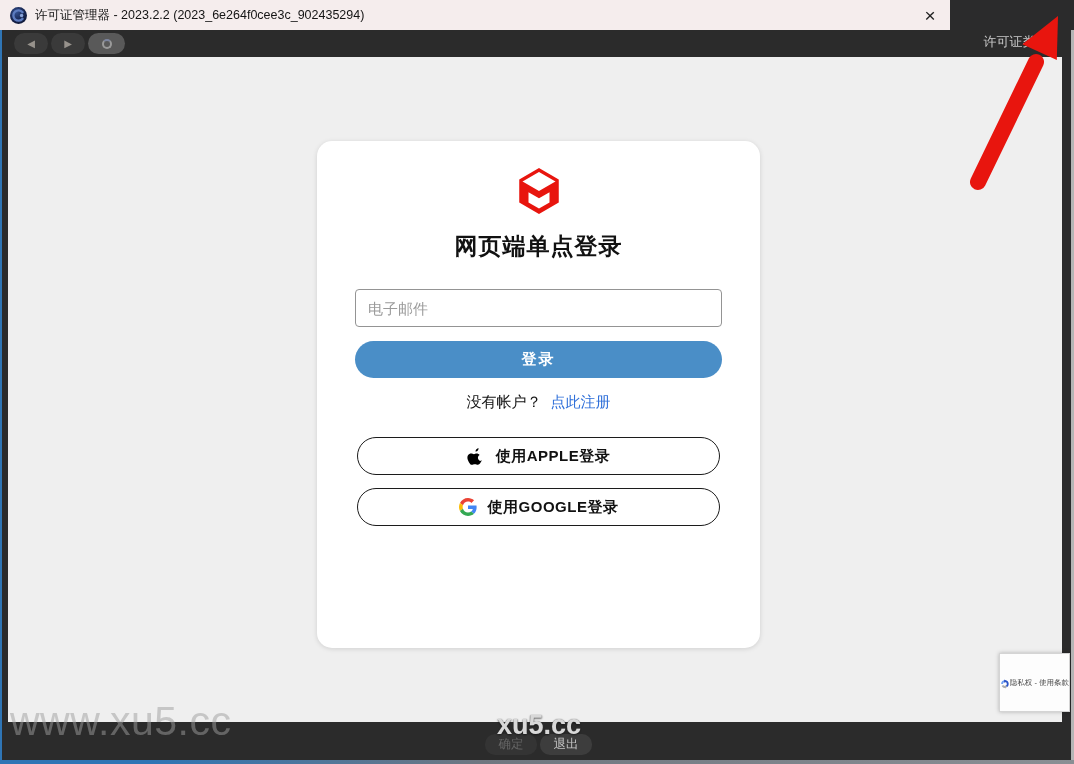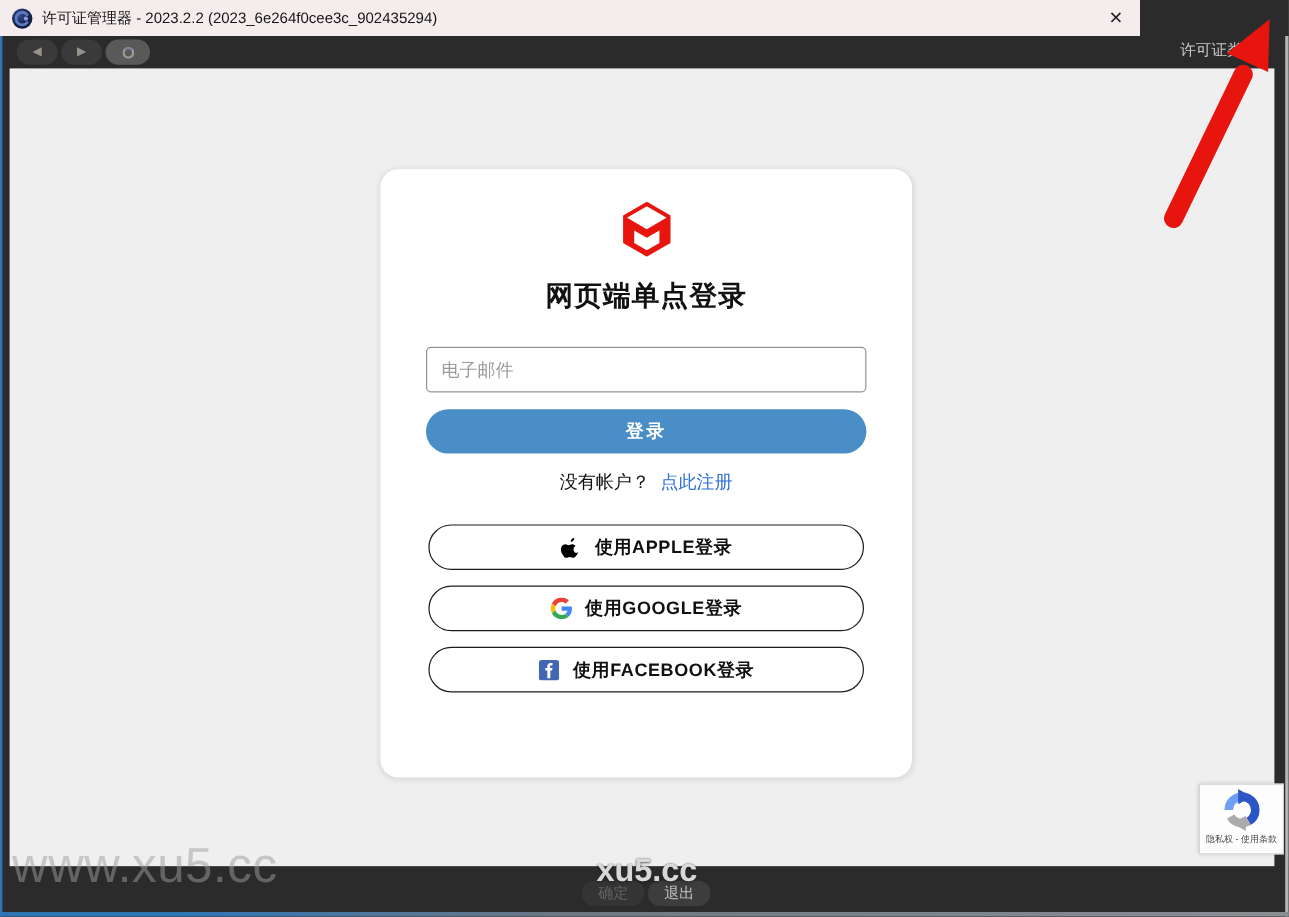--- a/index.html
+++ b/index.html
@@ -90,21 +90,21 @@
   
   .wm-left { position:absolute; left:10px; top:698px; z-index:7;
     font-size:41px; font-weight:normal; letter-spacing:.5px; color:rgba(158,158,158,.5); }
   .wm-center { position:absolute; left:497px; top:710px; z-index:8;
     font-size:27px; font-weight:bold; color:#d8d8d8;
     text-shadow:0 1px 2px rgba(0,0,0,.55), 0 0 1px #777; }
 
   
   .recaptcha { position:absolute; left:999px; top:653px; width:71px; height:59px; z-index:9;
     background:#fdfdfd; border:1px solid #d4d4d4; box-shadow:0 0 4px rgba(0,0,0,.25);
-    display:flex; flex-direction:column; align-items:center; }
+    display:flex; flex-direction:row; align-items:center; }
   .recaptcha-logo { margin-top:2px; width:38px; height:38px; }
   .recaptcha-text { font-size:7.5px; color:#4a4a4a; white-space:nowrap; margin-top:1px; }
 
   
   .red-arrow { position:absolute; left:958px; top:6px; width:116px; height:186px; z-index:40; pointer-events:none; }
 </style>
 </head>
 <body>
 
 <div class="window">
@@ -174,29 +174,20 @@
         <svg width="18" height="18" viewBox="0 0 48 48">
           <path fill="#EA4335" d="M24 9.5c3.5 0 6.7 1.2 9.2 3.6l6.9-6.9C35.9 2.4 30.5 0 24 0 14.6 0 6.5 5.4 2.6 13.2l8 6.2C12.4 13.7 17.7 9.5 24 9.5z"></path>
           <path fill="#4285F4" d="M47 24.6c0-1.6-.2-3.1-.4-4.6H24v9h12.9c-.6 3-2.3 5.5-4.8 7.2l7.7 6C44.4 38 47 31.9 47 24.6z"></path>
           <path fill="#FBBC05" d="M10.5 28.6c-.5-1.5-.8-3-.8-4.6s.3-3.1.8-4.6l-8-6.2C.9 16.5 0 20.1 0 24s.9 7.5 2.6 10.8l7.9-6.2z"></path>
           <path fill="#34A853" d="M24 48c6.5 0 11.9-2.1 15.9-5.8l-7.7-6c-2.2 1.5-4.9 2.3-8.2 2.3-6.3 0-11.6-4.2-13.5-9.9l-8 6.2C6.5 42.6 14.6 48 24 48z"></path>
         </svg>
       </span>
       <span>使用GOOGLE登录</span>
     </button>
 
-    <button class="social-btn">
-      <span class="social-icon">
-        <svg width="17" height="17" viewBox="0 0 24 24">
-          <rect x="0" y="0" width="24" height="24" rx="3.5" fill="#4267B2"></rect>
-          <path fill="#fff" d="M16.6 12.5h-3v9h-3.6v-9H7.7V9.3H10V7.4c0-2.4 1.4-3.9 4-3.9 1.1 0 2.1.1 2.1.1v2.9h-1.5c-1.1 0-1.4.6-1.4 1.3v1.5h2.9l-.5 3.2z"></path>
-        </svg>
-      </span>
-      <span>使用FACEBOOK登录</span>
-    </button>
   </div>
 
   <div class="footer-bar"></div>
   <div class="footer-btn btn-ok">确定</div>
   <div class="footer-btn btn-exit">退出</div>
 
   <div class="wm-left">www.xu5.cc</div>
   <div class="wm-center">xu5.cc</div>
 
   <div class="recaptcha">

